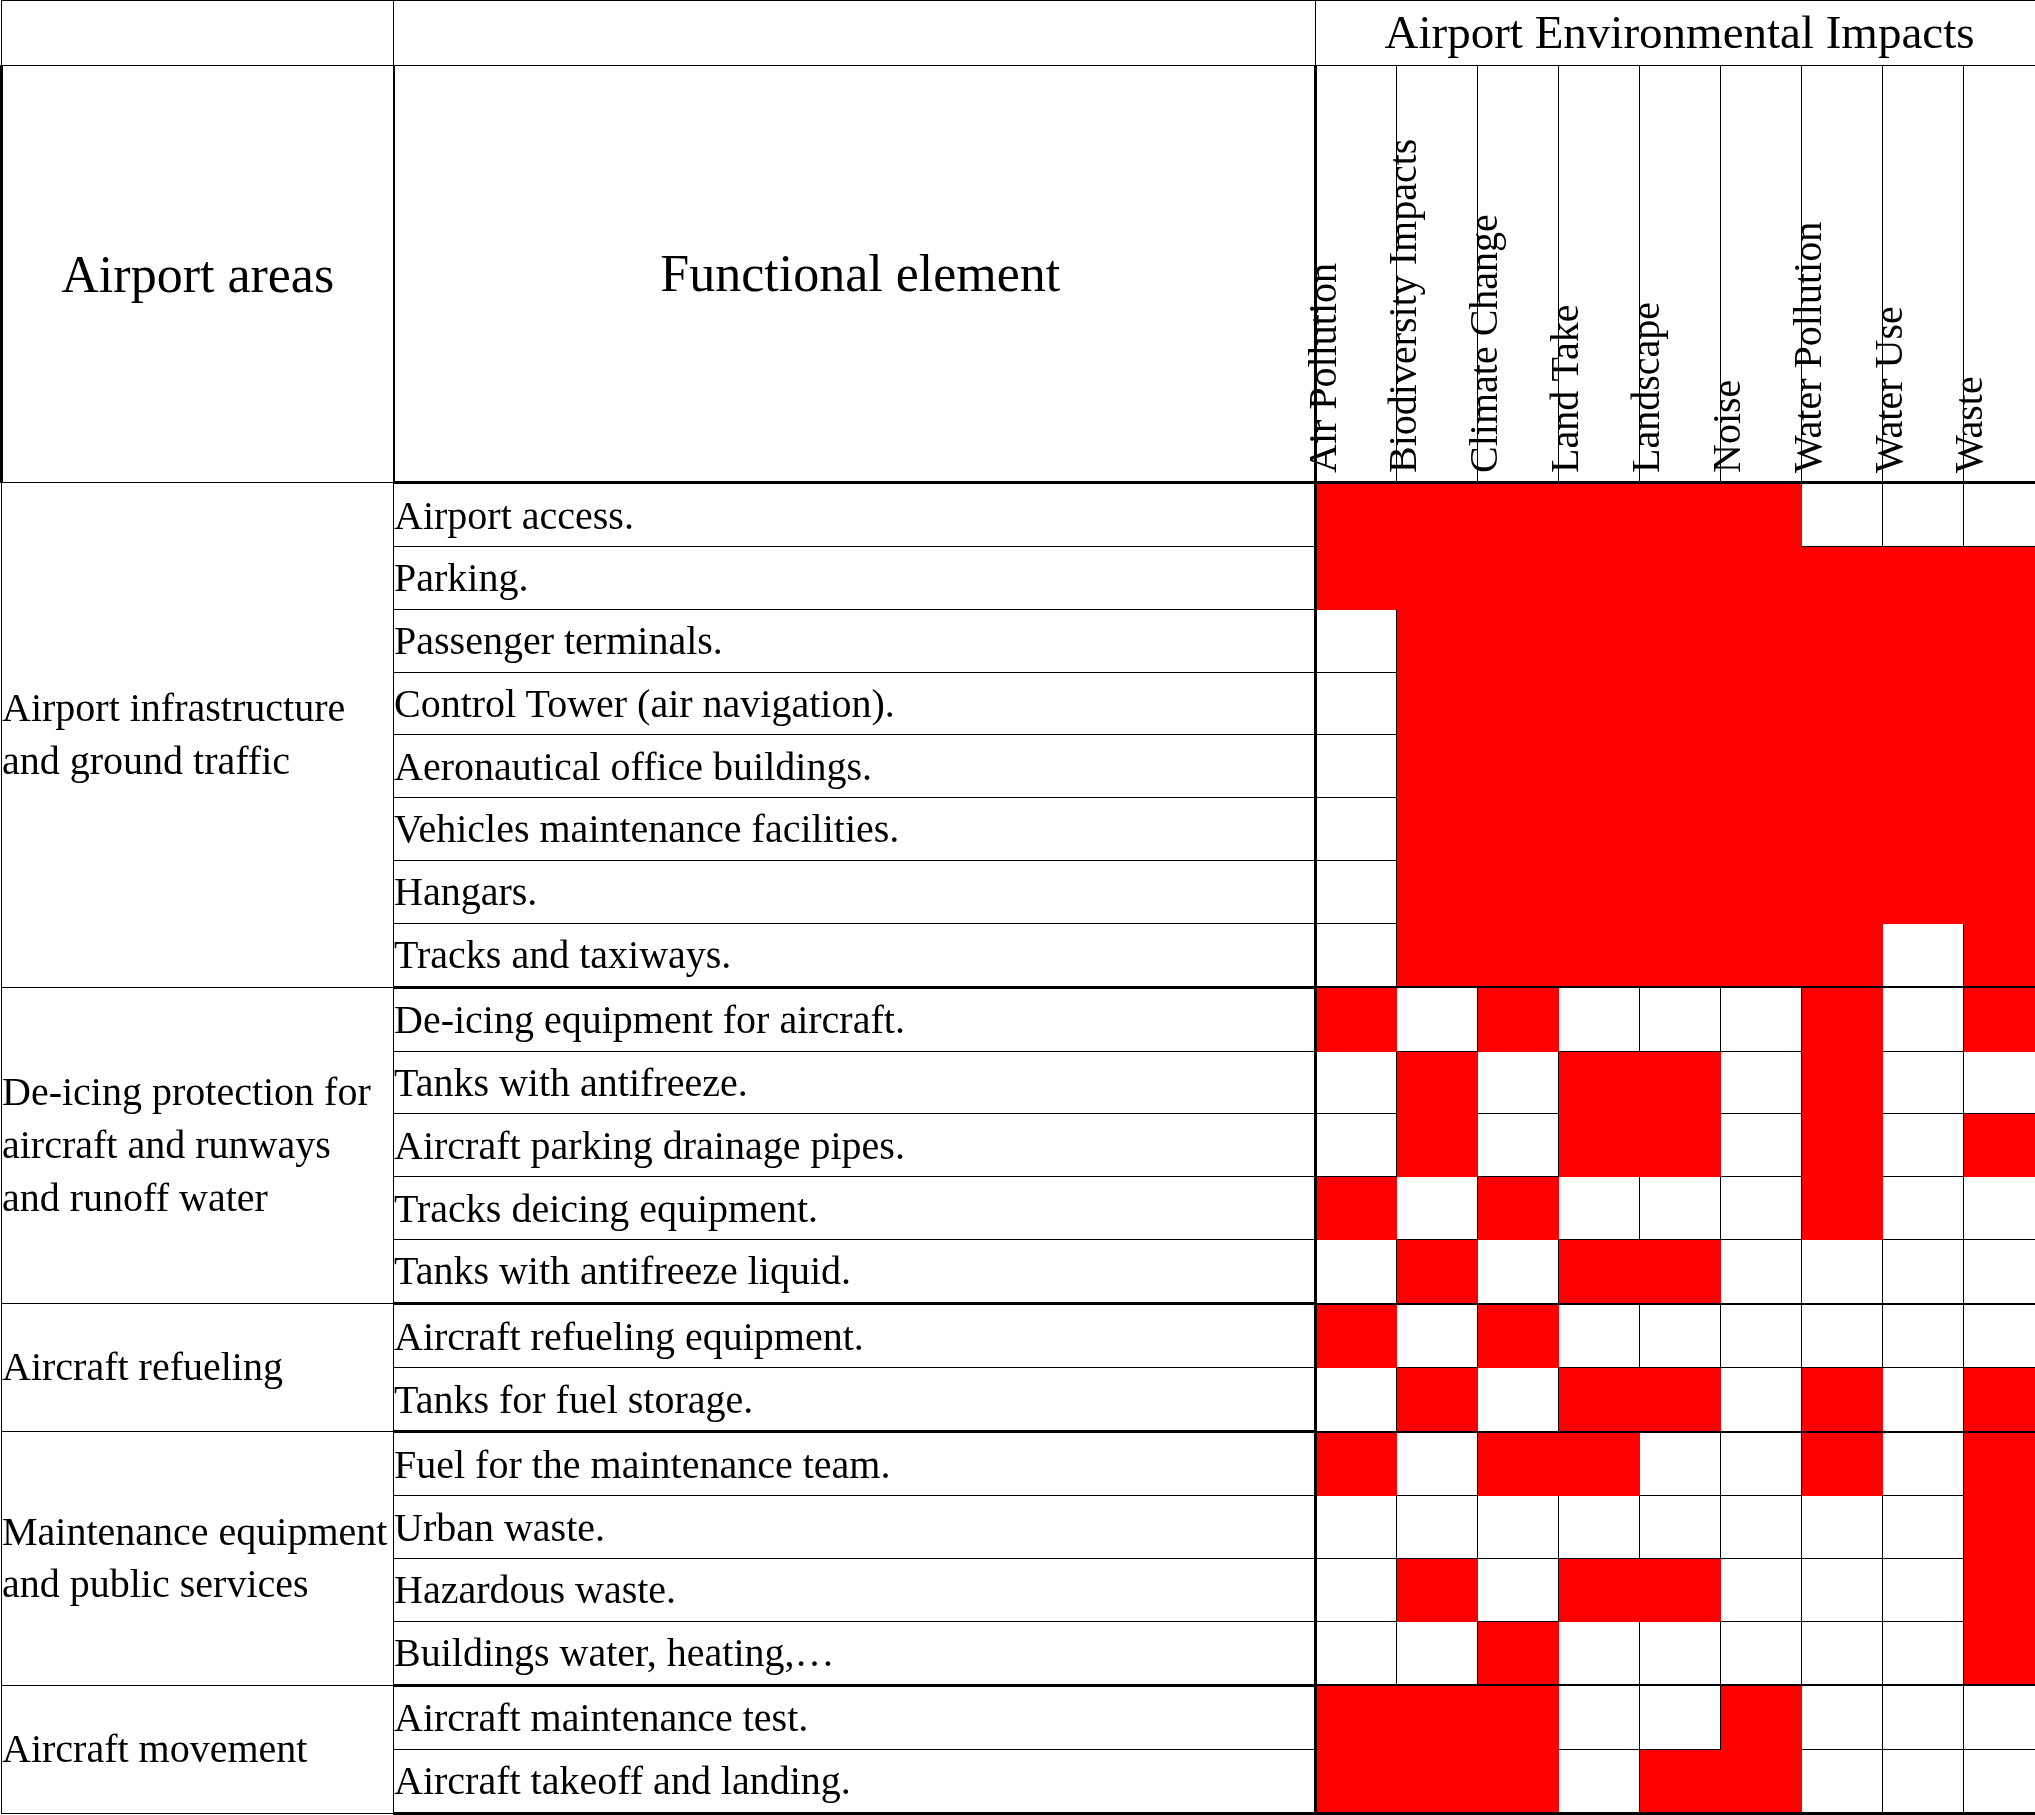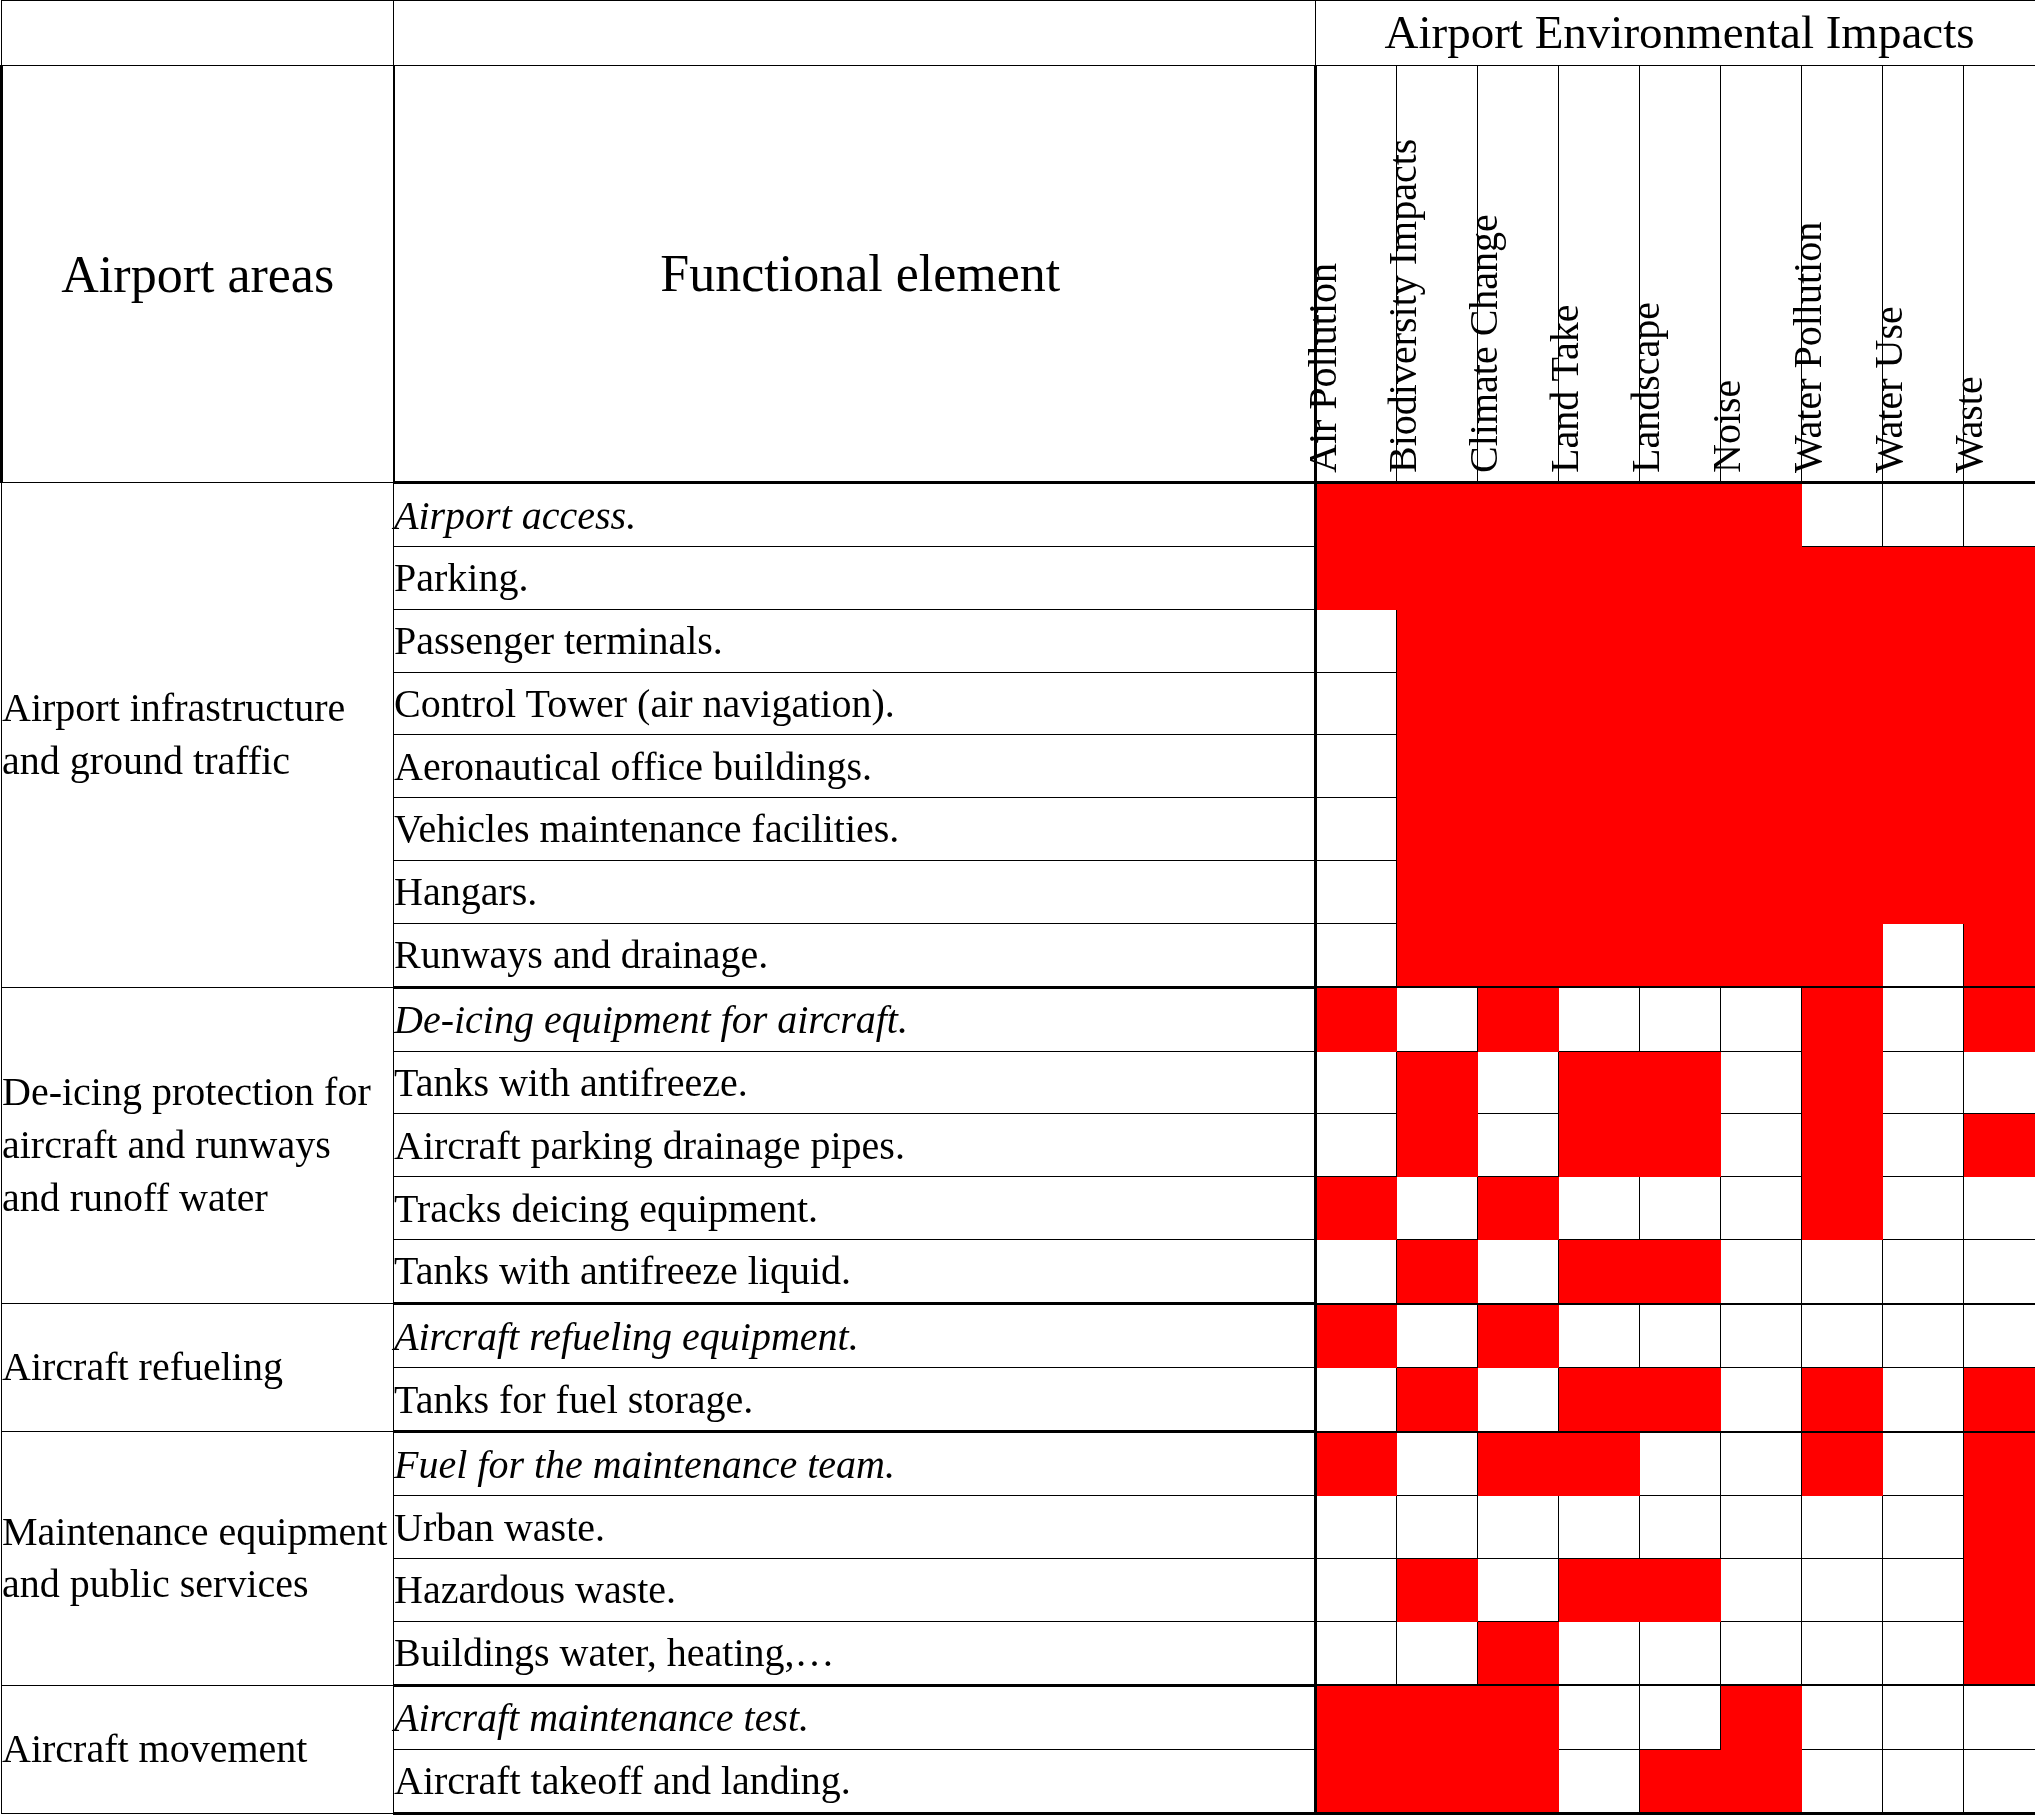--- a/index.html
+++ b/index.html
@@ -111,21 +111,21 @@
   .fe-cell {
     text-align: left;
     font-size: 40px;
     padding-left: 12px;
     border-left: 2.7px solid #000;
     border-right: 3.8px solid #000;
     border-top: 1.6px solid #000;
     border-bottom: 1.6px solid #000;
     white-space: nowrap;
   }
-  .fe-cell.group-first { border-top: 3.8px solid #000; font-style: italic; }
+  .fe-cell.group-first { border-top: 3.8px solid #000; }
   .fe-cell.group-last  { border-bottom: 3.8px solid #000; }
 
   
   .mx {
     border: 1.1px solid #d4d4d4;
     background: #ffffff;
   }
   .mx.on { background: #FF0000; border-color: #FF0000; }
   .mx.first-col { border-left: 3.8px solid #000; }
   .mx.last-col  { border-right: 3.8px solid #000; }
@@ -268,21 +268,21 @@
           <td class="mx on"></td>
           <td class="mx on"></td>
           <td class="mx on"></td>
           <td class="mx on"></td>
           <td class="mx on"></td>
           <td class="mx on"></td>
           <td class="mx on"></td>
           <td class="mx on last-col"></td>
         </tr>
         <tr>
-          <td class="fe-cell group-last">Runways and drainage.</td>
+          <td class="fe-cell group-last">Tracks and taxiways.</td>
           <td class="mx first-col group-bot"></td>
           <td class="mx on group-bot"></td>
           <td class="mx on group-bot"></td>
           <td class="mx on group-bot"></td>
           <td class="mx on group-bot"></td>
           <td class="mx on group-bot"></td>
           <td class="mx on group-bot"></td>
           <td class="mx group-bot"></td>
           <td class="mx on last-col group-bot"></td>
         </tr>

